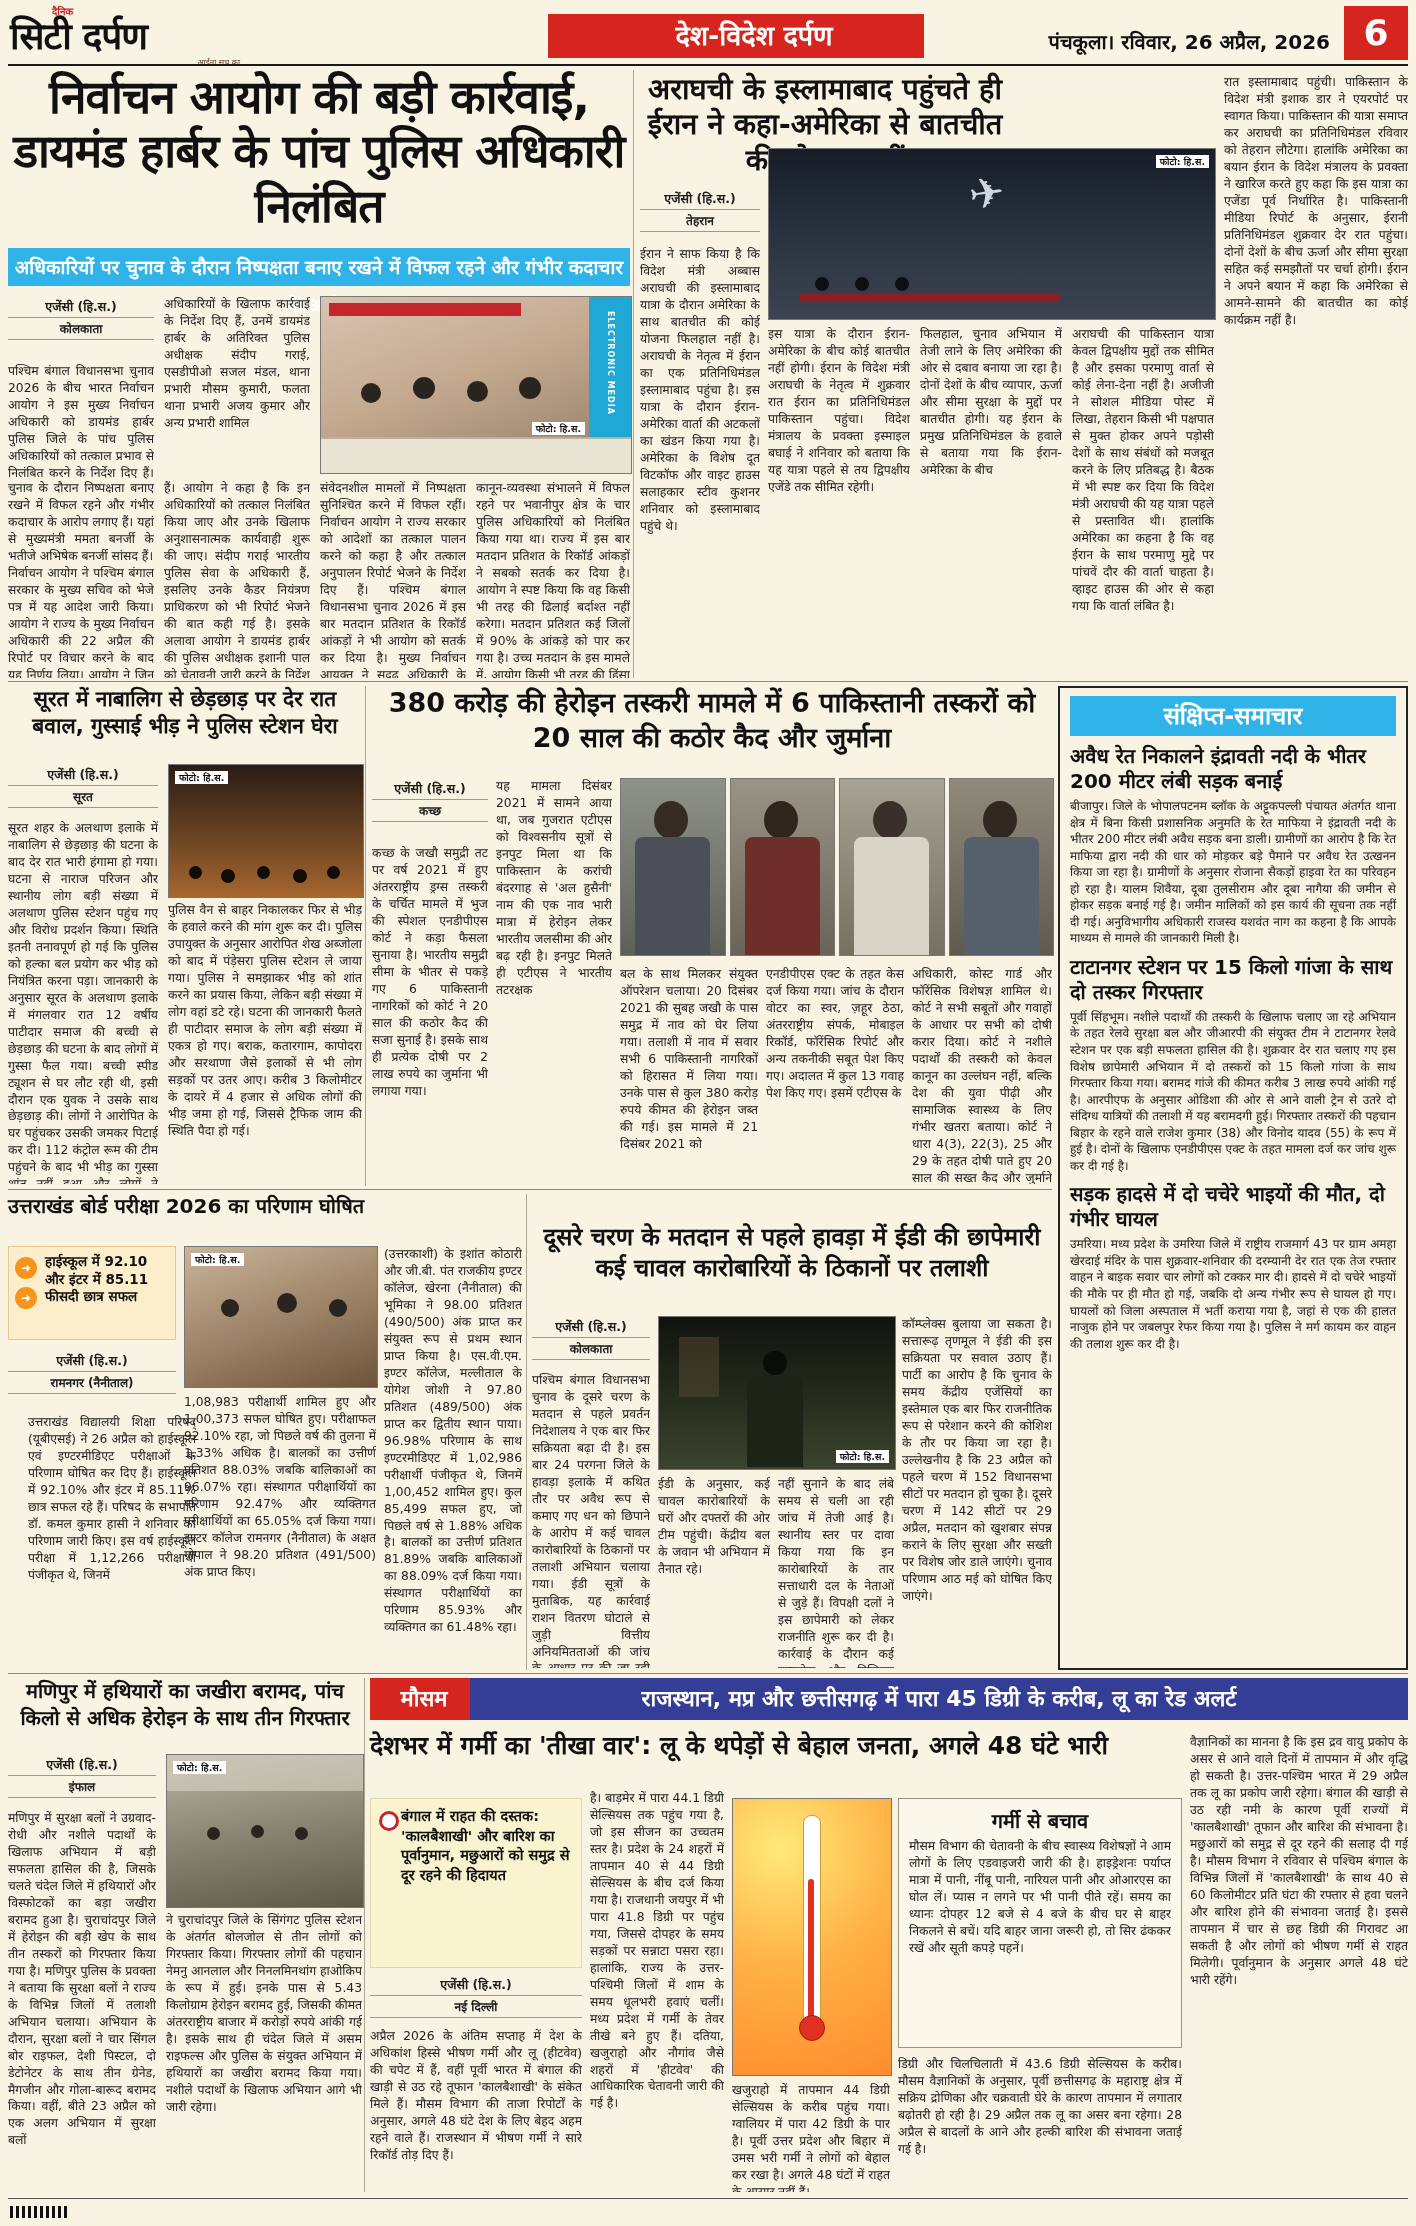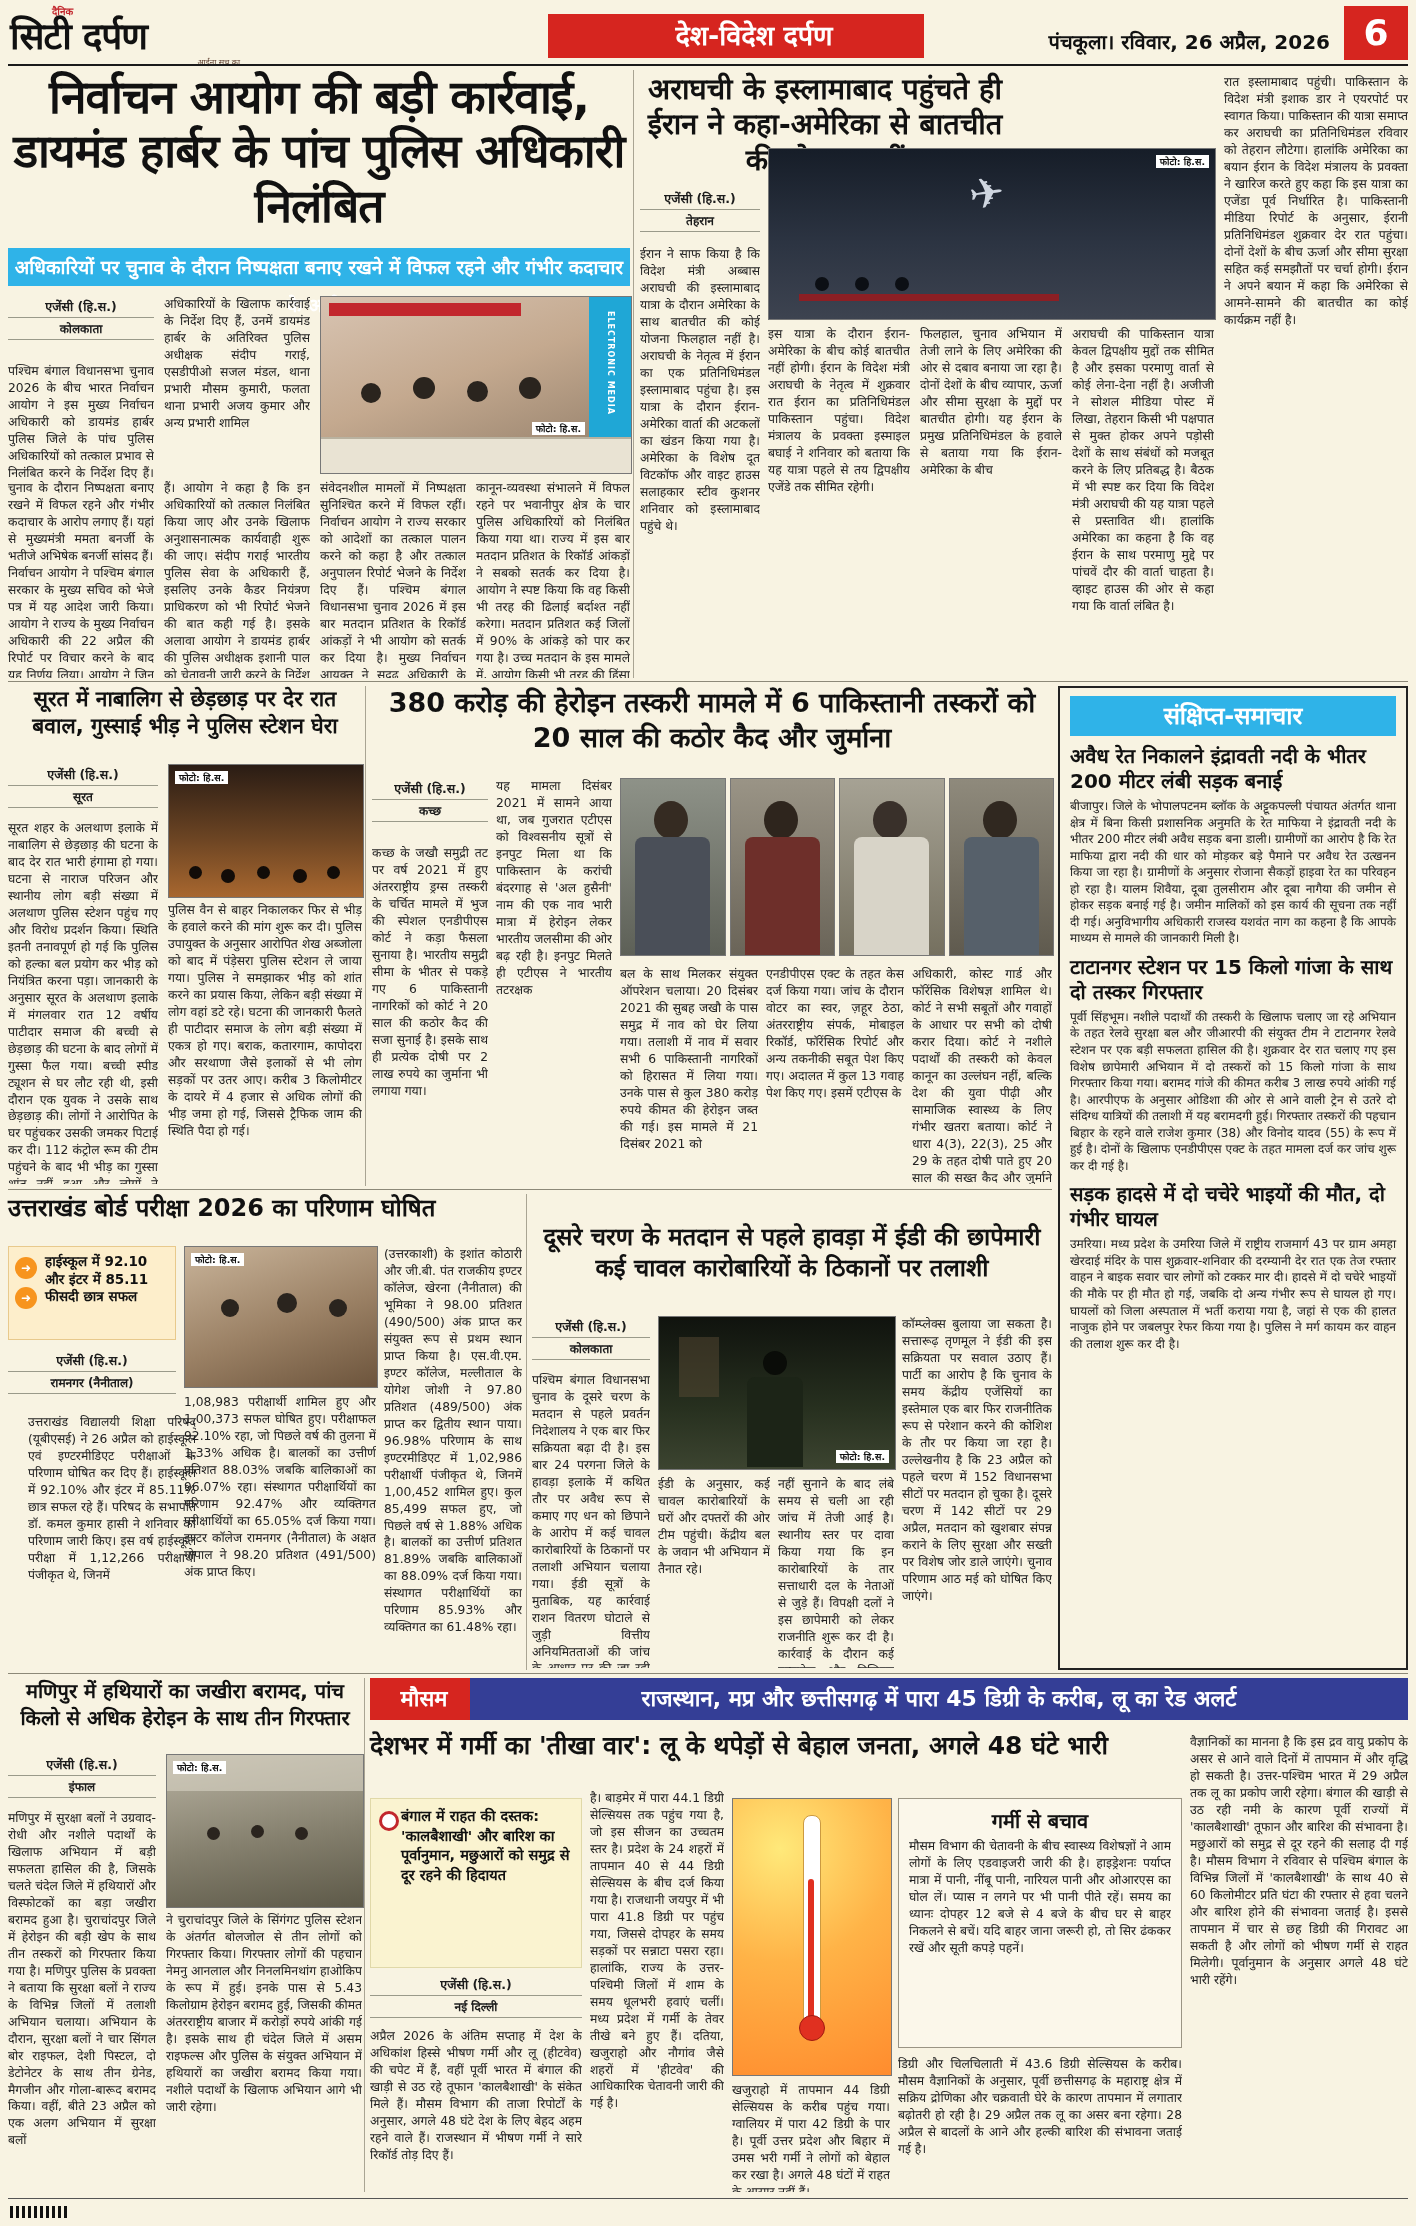--- a/index.html
+++ b/index.html
@@ -154,21 +154,21 @@
     </div>
     <div>
       <div class="brief-item-h">सड़क हादसे में दो चचेरे भाइयों की मौत, दो गंभीर घायल</div>
       <div class="brief-item-b">उमरिया। मध्य प्रदेश के उमरिया जिले में राष्ट्रीय राजमार्ग 43 पर ग्राम अमहा खेरदाई मंदिर के पास शुक्रवार-शनिवार की दरम्यानी देर रात एक तेज रफ्तार वाहन ने बाइक सवार चार लोगों को टक्कर मार दी। हादसे में दो चचेरे भाइयों की मौके पर ही मौत हो गई, जबकि दो अन्य गंभीर रूप से घायल हो गए। घायलों को जिला अस्पताल में भर्ती कराया गया है, जहां से एक की हालत नाजुक होने पर जबलपुर रेफर किया गया है। पुलिस ने मर्ग कायम कर वाहन की तलाश शुरू कर दी है।</div>
     </div>
   </div>
 
   <div class="hr" style="left:8px;top:1189px;width:1044px;"></div>
 
   <div class="abs" style="left:8px;top:1194px;width:514px;height:476px;">
-    <div class="hl" style="position:absolute;left:0;top:0;width:100%;font-size:24px;line-height:1.2;">उत्तराखंड बोर्ड परीक्षा 2026 का परिणाम घोषित</div>
+    <div class="hl" style="position:absolute;left:0;top:0;width:100%;font-size:20px;line-height:1.2;">उत्तराखंड बोर्ड परीक्षा 2026 का परिणाम घोषित</div>
     <div class="abs" style="left:0;top:52px;width:168px;height:94px;background:#fdeecb;border:1px solid #e8c98c;box-sizing:border-box;padding:6px;">
       <div class="abs" style="left:6px;top:10px;width:22px;height:22px;border-radius:50%;background:#f7941d;color:#fff;font-size:12px;text-align:center;line-height:22px;">➜</div>
       <div class="abs" style="left:6px;top:40px;width:22px;height:22px;border-radius:50%;background:#f7941d;color:#fff;font-size:12px;text-align:center;line-height:22px;">➜</div>
       <div style="margin-left:30px;font-weight:800;font-size:13.5px;line-height:1.3;color:#111;">हाईस्कूल में 92.10 और इंटर में 85.11 फीसदी छात्र सफल</div>
     </div>
     <div class="abs" style="left:0;top:156px;width:168px;">
       <div class="byline">एजेंसी (हि.स.)</div>
       <div class="dateline">रामनगर (नैनीताल)</div>
     </div>
     <div class="photo" style="left:176px;top:52px;width:192px;height:140px;background:linear-gradient(160deg,#c9b49a 0%,#9a8064 55%,#6c543c 100%);">

